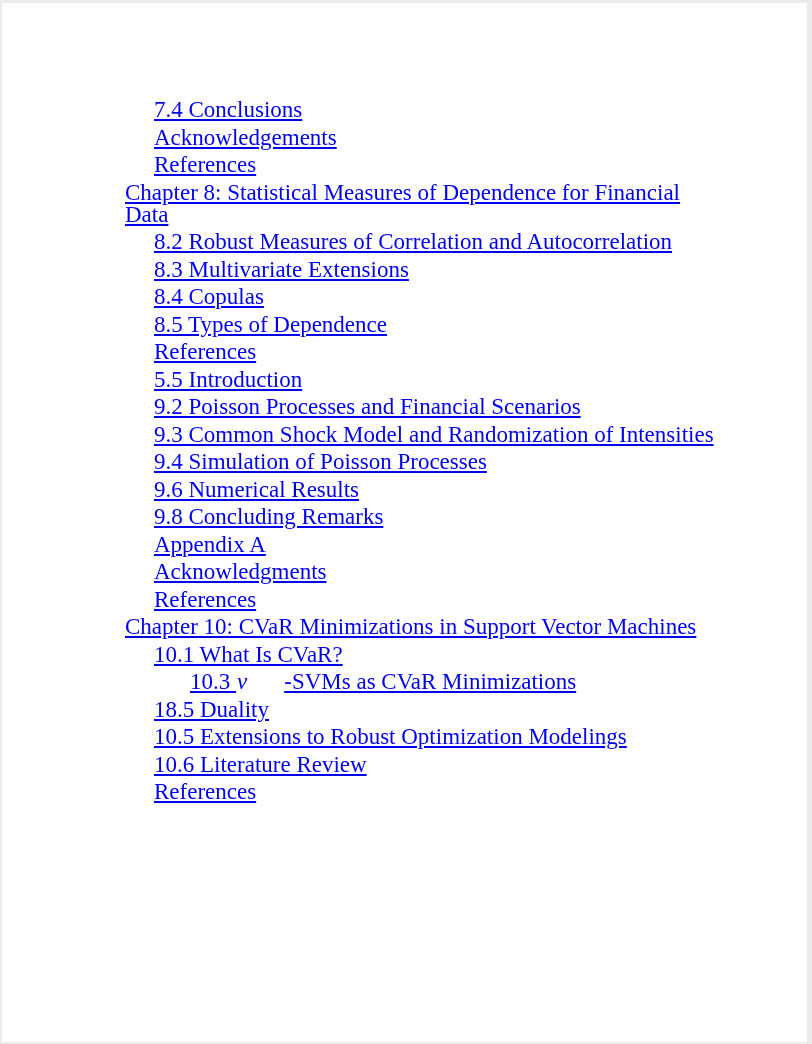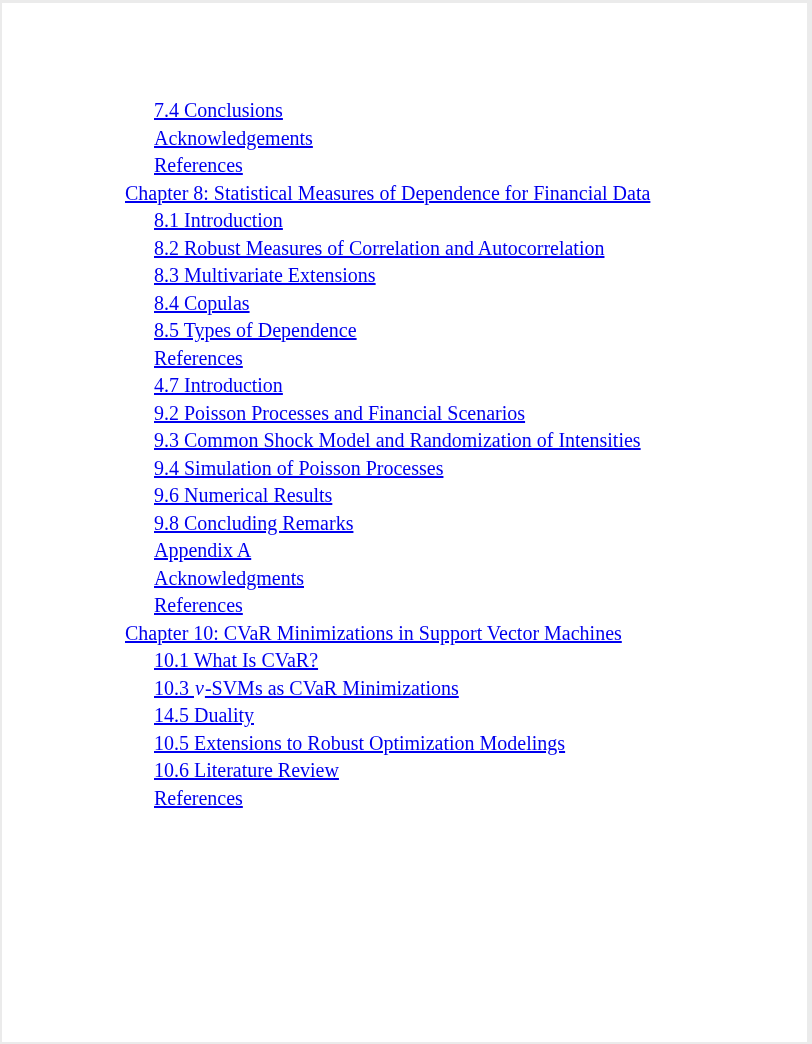--- a/index.html
+++ b/index.html
@@ -20,68 +20,68 @@
     width: 805px;
     height: 1039px;
     background: #ffffff;
   }
   .toc {
     padding: 96px 0 0 123px;
     width: 600px;
   }
   .toc-entry {
     margin: 0 0 5.5px 0;
-    font-size: 20px;
+    font-size: 23px;
     line-height: 22px;
   }
   .toc-entry.level-1 {
     margin-left: 29px;
   }
   a.toc-link {
     color: #0000EE;
     text-decoration: underline;
     cursor: pointer;
   }
   a.toc-link.composite {
     text-decoration: none;
   }
   a.toc-link.composite .u {
     text-decoration: underline;
+    margin-left: 36px;
   }
   a.toc-link .sym-italic {
     font-style: italic;
     text-decoration: none;
     padding: 0 1px;
   }
 </style>
 </head>
 <body>
 
 <div class="page">
   <div class="toc" id="toc-container">
       <p class="toc-entry level-1"><a href="#" class="toc-link">7.4 Conclusions</a></p>
       <p class="toc-entry level-1"><a href="#" class="toc-link">Acknowledgements</a></p>
       <p class="toc-entry level-1"><a href="#" class="toc-link">References</a></p>
       <p class="toc-entry level-0"><a href="#" class="toc-link">Chapter 8: Statistical Measures of Dependence for Financial Data</a></p>
-      <p class="toc-entry level-1"><a href="#" class="toc-link">8.1 Introduction</a></p>
       <p class="toc-entry level-1"><a href="#" class="toc-link">8.2 Robust Measures of Correlation and Autocorrelation</a></p>
       <p class="toc-entry level-1"><a href="#" class="toc-link">8.3 Multivariate Extensions</a></p>
       <p class="toc-entry level-1"><a href="#" class="toc-link">8.4 Copulas</a></p>
       <p class="toc-entry level-1"><a href="#" class="toc-link">8.5 Types of Dependence</a></p>
       <p class="toc-entry level-1"><a href="#" class="toc-link">References</a></p>
-      <p class="toc-entry level-1"><a href="#" class="toc-link">4.7 Introduction</a></p>
+      <p class="toc-entry level-1"><a href="#" class="toc-link">5.5 Introduction</a></p>
       <p class="toc-entry level-1"><a href="#" class="toc-link">9.2 Poisson Processes and Financial Scenarios</a></p>
       <p class="toc-entry level-1"><a href="#" class="toc-link">9.3 Common Shock Model and Randomization of Intensities</a></p>
       <p class="toc-entry level-1"><a href="#" class="toc-link">9.4 Simulation of Poisson Processes</a></p>
       <p class="toc-entry level-1"><a href="#" class="toc-link">9.6 Numerical Results</a></p>
       <p class="toc-entry level-1"><a href="#" class="toc-link">9.8 Concluding Remarks</a></p>
       <p class="toc-entry level-1"><a href="#" class="toc-link">Appendix A</a></p>
       <p class="toc-entry level-1"><a href="#" class="toc-link">Acknowledgments</a></p>
       <p class="toc-entry level-1"><a href="#" class="toc-link">References</a></p>
       <p class="toc-entry level-0"><a href="#" class="toc-link">Chapter 10: CVaR Minimizations in Support Vector Machines</a></p>
       <p class="toc-entry level-1"><a href="#" class="toc-link">10.1 What Is CVaR?</a></p>
       <p class="toc-entry level-1"><a href="#" class="toc-link composite"><span class="u ">10.3 </span><span class="sym-italic">ν</span><span class="u ">-SVMs as CVaR Minimizations</span></a></p>
-      <p class="toc-entry level-1"><a href="#" class="toc-link">14.5 Duality</a></p>
+      <p class="toc-entry level-1"><a href="#" class="toc-link">18.5 Duality</a></p>
       <p class="toc-entry level-1"><a href="#" class="toc-link">10.5 Extensions to Robust Optimization Modelings</a></p>
       <p class="toc-entry level-1"><a href="#" class="toc-link">10.6 Literature Review</a></p>
       <p class="toc-entry level-1"><a href="#" class="toc-link">References</a></p>
     </div>
 </div>
 
 </body></html>

